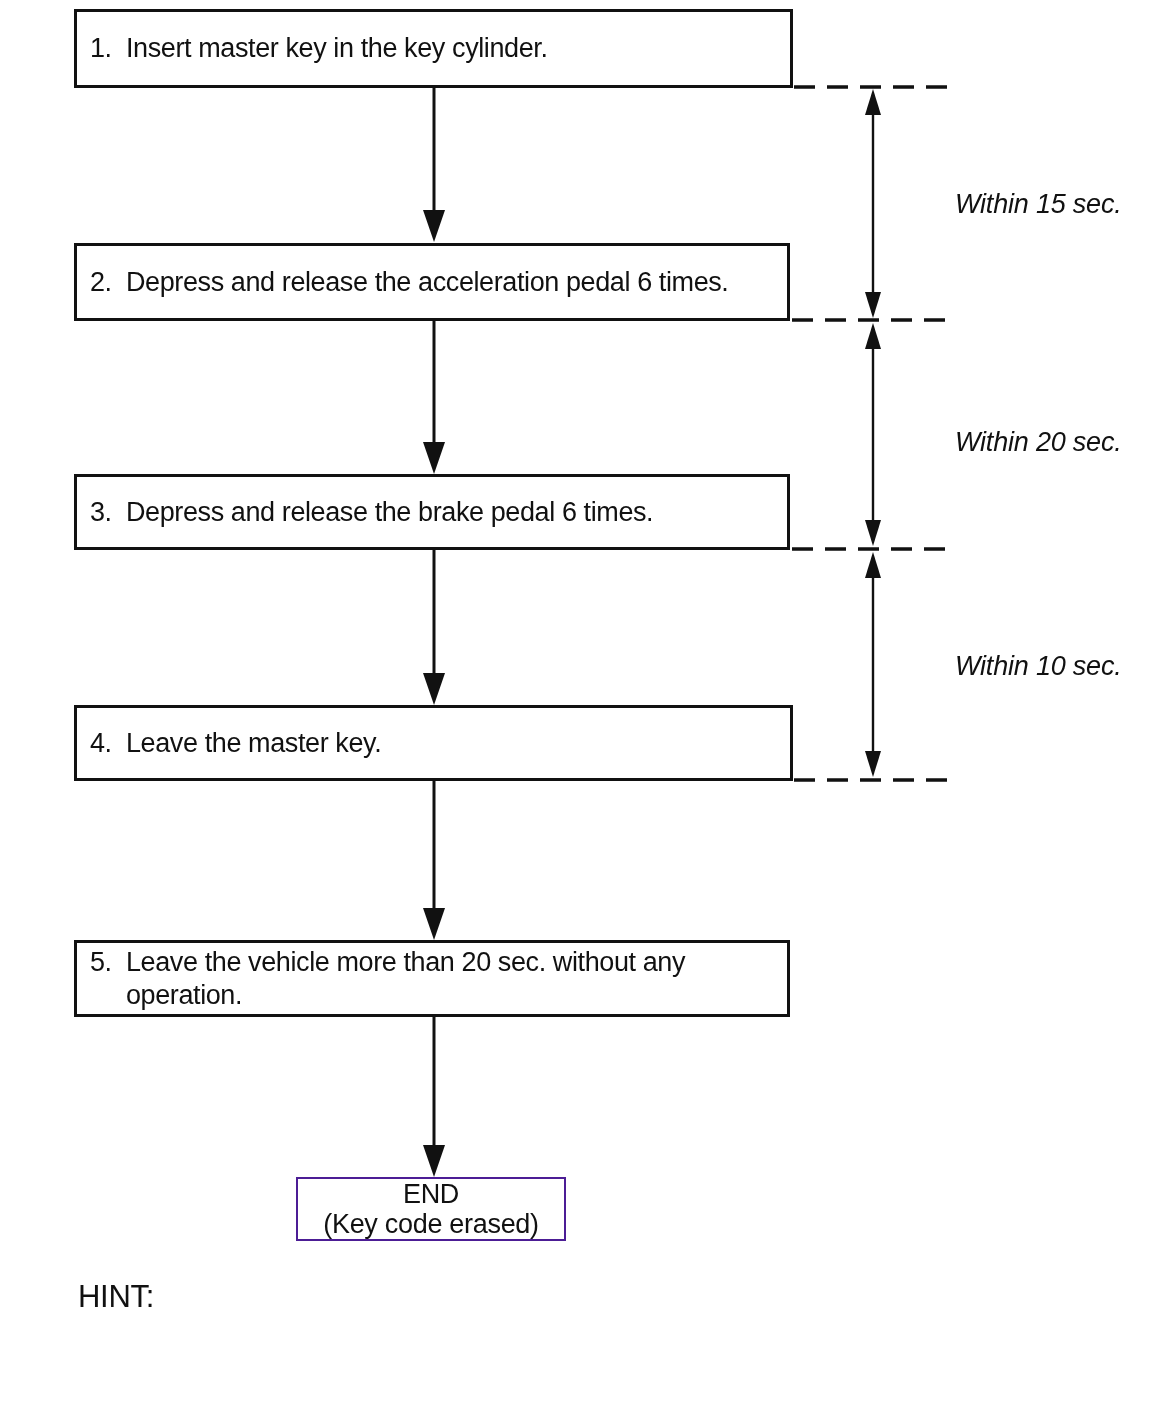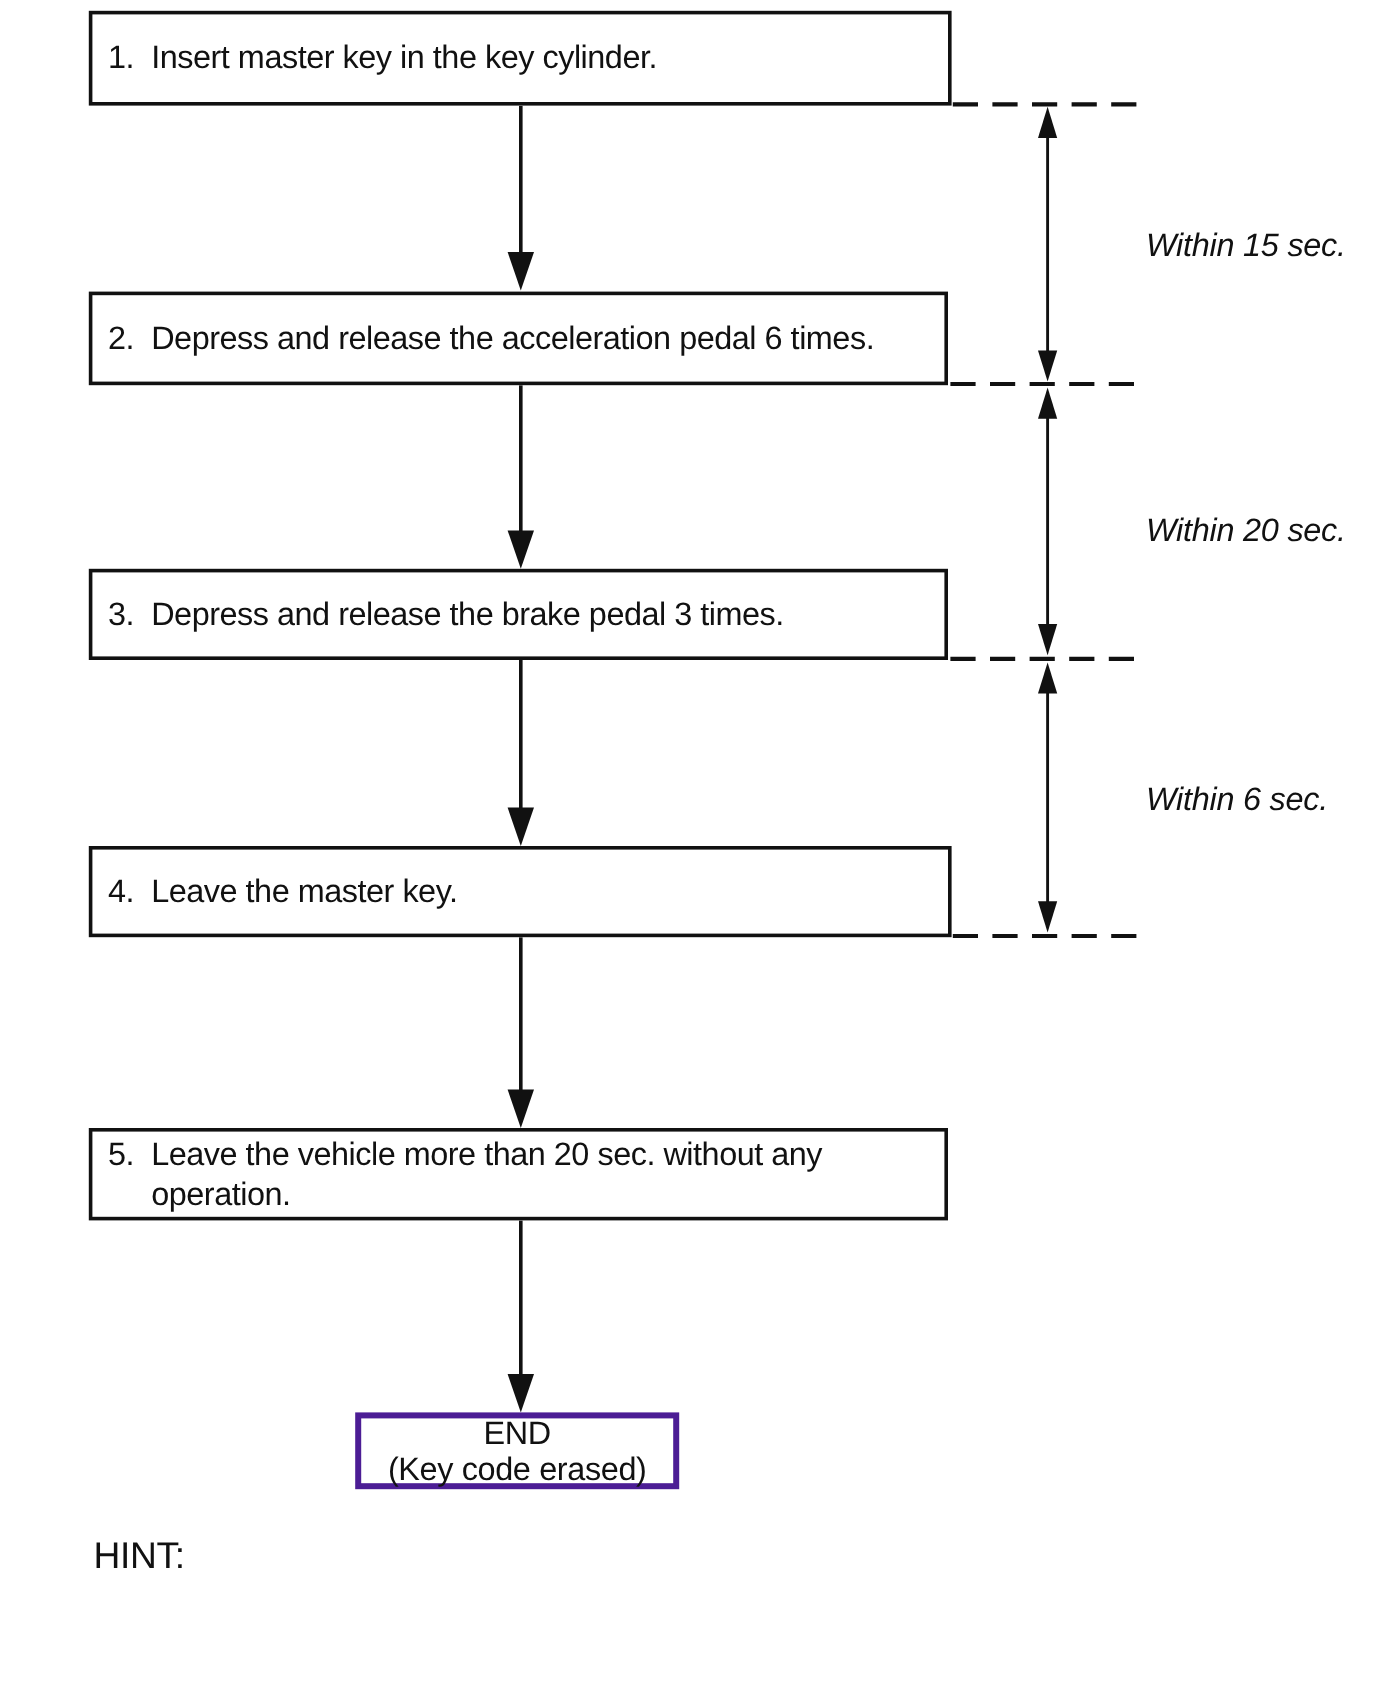--- a/index.html
+++ b/index.html
@@ -54,21 +54,21 @@
   .box-3 { left: 74px;  top: 474px;  width: 716px; height: 76px; }
   .box-4 { left: 74px;  top: 705px;  width: 719px; height: 76px; }
   .box-5 { left: 74px;  top: 940px;  width: 716px; height: 77px; }
   .end-box {
     position: absolute;
     left: 296px;
     top: 1177px;
     width: 270px;
     height: 64px;
     box-sizing: border-box;
-    border: 5px solid #4c1d95;
+    border: 2px solid #4c1d95;
     background: #ffffff;
     display: flex;
     flex-direction: column;
     align-items: center;
     justify-content: center;
     font-size: 27px;
     letter-spacing: -0.3px;
     line-height: 30px;
   }
   .timing-label {
@@ -169,21 +169,21 @@
   <div class="step-box box-2">
     <div class="step-inner">
       <span class="step-num">2.</span>
       <span class="step-text">Depress and release the acceleration pedal 6 times.</span>
     </div>
   </div>
 
   <div class="step-box box-3">
     <div class="step-inner">
       <span class="step-num">3.</span>
-      <span class="step-text">Depress and release the brake pedal 3 times.</span>
+      <span class="step-text">Depress and release the brake pedal 6 times.</span>
     </div>
   </div>
 
   <div class="step-box box-4">
     <div class="step-inner">
       <span class="step-num">4.</span>
       <span class="step-text">Leave the master key.</span>
     </div>
   </div>
 
@@ -194,17 +194,17 @@
     </div>
   </div>
 
   <div class="end-box">
     <span>END</span>
     <span>(Key code erased)</span>
   </div>
 
   <div class="timing-label timing-label-1">Within 15 sec.</div>
   <div class="timing-label timing-label-2">Within 20 sec.</div>
-  <div class="timing-label timing-label-3">Within 6 sec.</div>
+  <div class="timing-label timing-label-3">Within 10 sec.</div>
 
   <div class="hint-label">HINT:</div>
 
 </div>
 
 </body></html>

